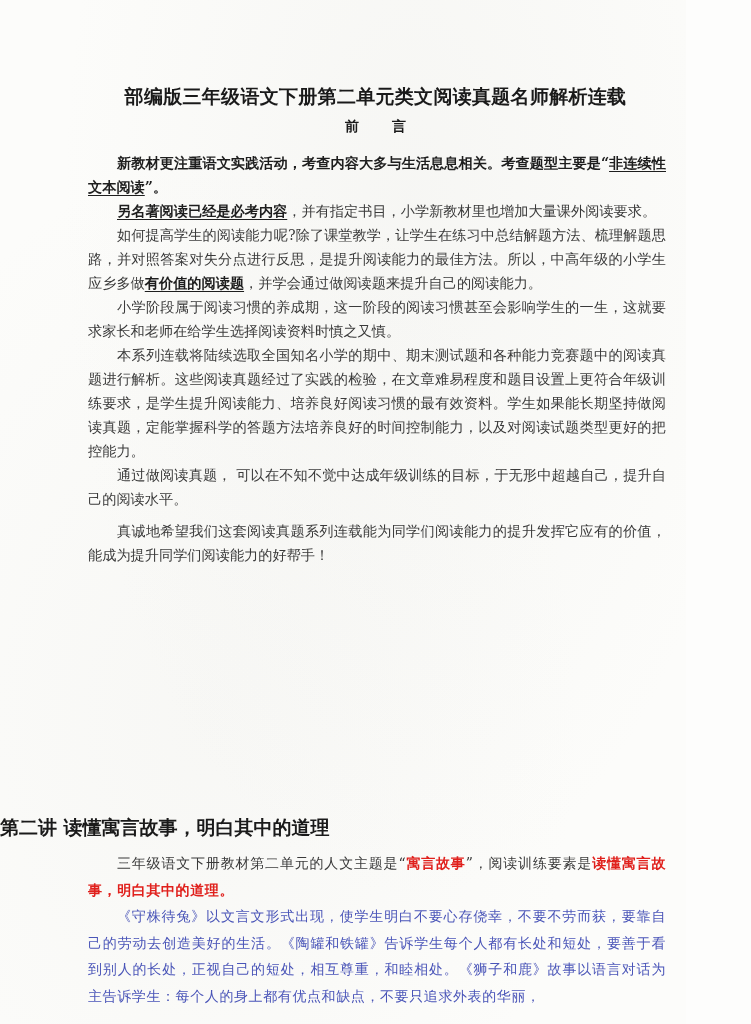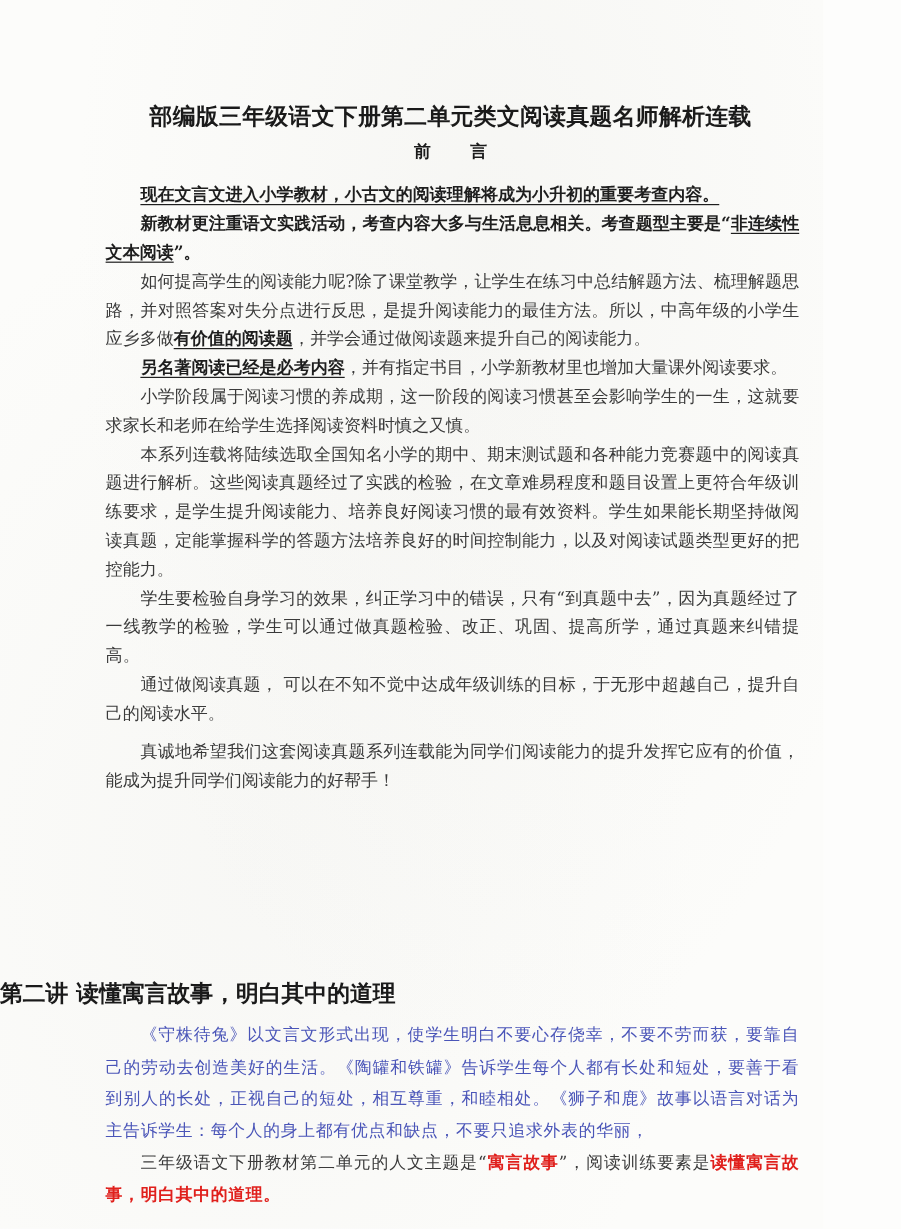--- a/index.html
+++ b/index.html
@@ -54,51 +54,45 @@
 </head>
 <body>
 
 <div class="page">
 
   <div class="title">部编版三年级语文下册第二单元类文阅读真题名师解析连载</div>
   <div class="subtitle">前 言</div>
 
   <div class="body">
     <p class="para">
-      <span class="b u">现在文言文进入小学教材，小古文的阅读理解将成为小升初的重要考查内容。</span>
-    </p>
-    <p class="para">
       <span class="b">新教材更注重语文实践活动，考查内容大多与生活息息相关。考查题型主要是“</span><span class="b u">非连续性文本阅读</span><span class="b">”。</span>
     </p>
     <p class="para">
-      <span>如何提高学生的阅读能力呢?除了课堂教学，让学生在练习中总结解题方法、梳理解题思路，并对照答案对失分点进行反思，是提升阅读能力的最佳方法。所以，中高年级的小学生应乡多做</span><span class="b u">有价值的阅读题</span><span>，并学会通过做阅读题来提升自己的阅读能力。</span>
+      <span class="b u">另名著阅读已经是必考内容</span><span>，并有指定书目，小学新教材里也增加大量课外阅读要求。</span>
     </p>
     <p class="para">
-      <span class="b u">另名著阅读已经是必考内容</span><span>，并有指定书目，小学新教材里也增加大量课外阅读要求。</span>
+      <span>如何提高学生的阅读能力呢?除了课堂教学，让学生在练习中总结解题方法、梳理解题思路，并对照答案对失分点进行反思，是提升阅读能力的最佳方法。所以，中高年级的小学生应乡多做</span><span class="b u">有价值的阅读题</span><span>，并学会通过做阅读题来提升自己的阅读能力。</span>
     </p>
     <p class="para">
       <span>小学阶段属于阅读习惯的养成期，这一阶段的阅读习惯甚至会影响学生的一生，这就要求家长和老师在给学生选择阅读资料时慎之又慎。</span>
     </p>
     <p class="para">
       <span>本系列连载将陆续选取全国知名小学的期中、期末测试题和各种能力竞赛题中的阅读真题进行解析。这些阅读真题经过了实践的检验，在文章难易程度和题目设置上更符合年级训练要求，是学生提升阅读能力、培养良好阅读习惯的最有效资料。学生如果能长期坚持做阅读真题，定能掌握科学的答题方法培养良好的时间控制能力，以及对阅读试题类型更好的把控能力。</span>
-    </p>
-    <p class="para">
-      <span>学生要检验自身学习的效果，纠正学习中的错误，只有“到真题中去”，因为真题经过了一线教学的检验，学生可以通过做真题检验、改正、巩固、提高所学，通过真题来纠错提高。</span>
     </p>
     <p class="para">
       <span>通过做阅读真题， 可以在不知不觉中达成年级训练的目标，于无形中超越自己，提升自己的阅读水平。</span>
     </p>
     <div class="gap"></div>
     <p class="para">
       <span>真诚地希望我们这套阅读真题系列连载能为同学们阅读能力的提升发挥它应有的价值，能成为提升同学们阅读能力的好帮手！</span>
     </p>
   </div>
 
   <div class="heading">第二讲  读懂寓言故事，明白其中的道理</div>
 
   <div class="section">
-    <p class="para blue">《守株待兔》以文言文形式出现，使学生明白不要心存侥幸，不要不劳而获，要靠自己的劳动去创造美好的生活。《陶罐和铁罐》告诉学生每个人都有长处和短处，要善于看到别人的长处，正视自己的短处，相互尊重，和睦相处。《狮子和鹿》故事以语言对话为主告诉学生：每个人的身上都有优点和缺点，不要只追求外表的华丽，</p>
     <p class="para">
       <span>三年级语文下册教材第二单元的人文主题是“</span><span class="red">寓言故事</span><span>”，阅读训练要素是</span><span class="red">读懂寓言故事，明白其中的道理。</span>
     </p>
+    <p class="para blue">《守株待兔》以文言文形式出现，使学生明白不要心存侥幸，不要不劳而获，要靠自己的劳动去创造美好的生活。《陶罐和铁罐》告诉学生每个人都有长处和短处，要善于看到别人的长处，正视自己的短处，相互尊重，和睦相处。《狮子和鹿》故事以语言对话为主告诉学生：每个人的身上都有优点和缺点，不要只追求外表的华丽，</p>
   </div>
 
 </div>
 
 </body></html>

